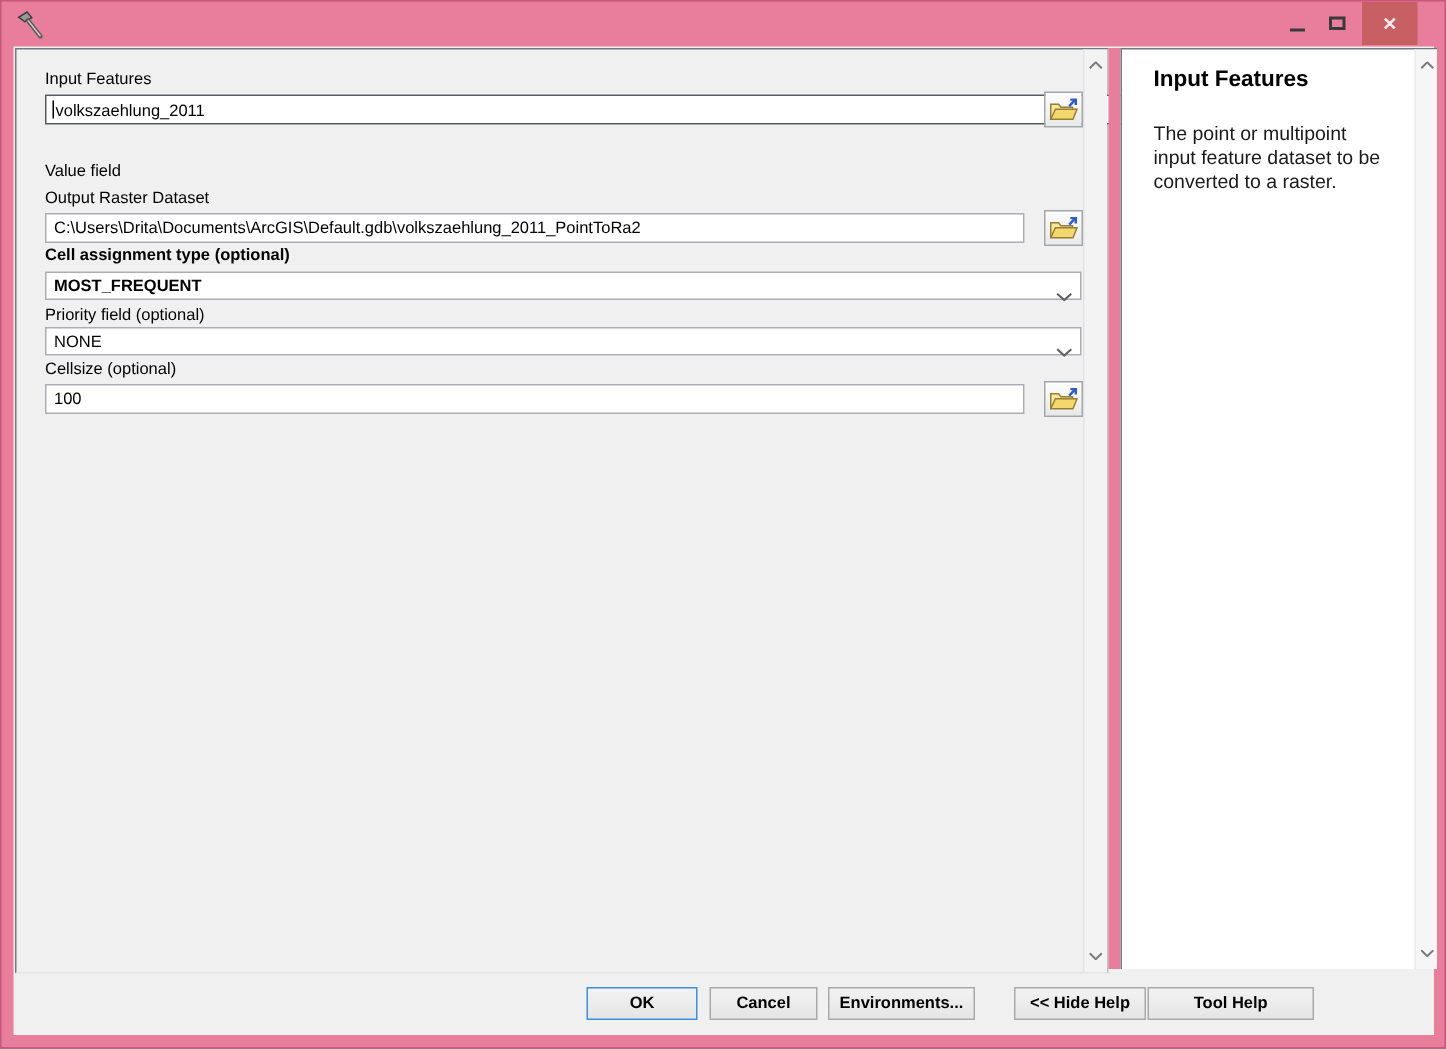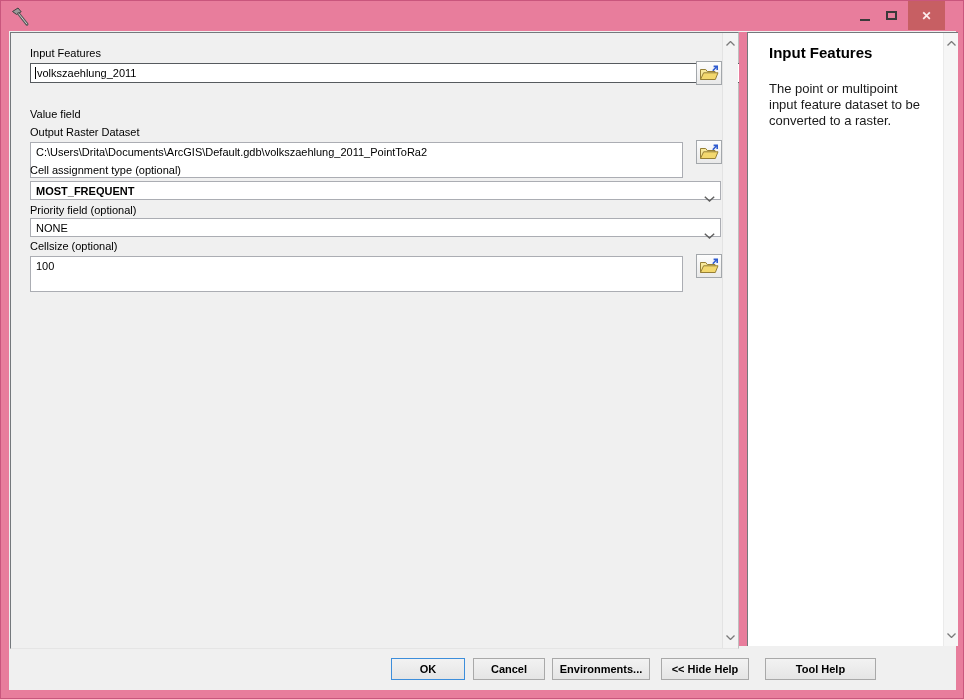--- a/index.html
+++ b/index.html
@@ -78,21 +78,21 @@
   .tri-down { width:0; height:0; border:4px solid transparent; border-top:5px solid #2b2b2b; margin-top:5px; }
 
   .select-flat {
     position:absolute; left:19px; width:691px; height:19px;
     background:#fff; border:1px solid #abadb3;
   }
   .select-flat .val { position:absolute; left:5px; top:3px; font-size:11px; color:#000; white-space:nowrap; }
   .select-flat .chev { position:absolute; right:5px; top:6px; }
 
   .textbox {
-    position:absolute; left:19px; width:653px; height:36px;
+    position:absolute; left:19px; width:653px; height:20px;
     background:#fff; border:1px solid #abadb3;
   }
   .textbox .val { position:absolute; left:5px; top:3px; font-size:11px; color:#000; white-space:nowrap; }
 
   .browse-btn {
     position:absolute; left:685px; width:26px; height:24px;
     background:linear-gradient(#fdfdfd,#e9e9e9);
     border:1px solid #a3a7ab; display:flex; align-items:center; justify-content:center;
   }
 
@@ -107,21 +107,21 @@
     background:linear-gradient(#f2f2f2,#e5e5e5);
     border:1px solid #a9a9a9;
     font-size:11px; color:#000; text-align:center;
     display:flex; align-items:center; justify-content:center;
     font-family:"Liberation Sans", sans-serif;
     font-weight:bold;
   }
   .btn-ok { left:390px; width:74px; border:1px solid #3d8edb; }
   .btn-cancel { left:472px; width:72px; }
   .btn-env { left:551px; width:98px; }
-  .btn-hide { left:660px; width:88px; }
+  .btn-hide { left:675px; width:88px; }
   .btn-toolhelp { left:764px; width:111px; }
 </style>
 </head>
 <body>
 
 <div class="window">
 
   <div class="titlebar">
     <span class="tb-icon">
       <svg width="22" height="22" viewBox="0 0 22 22">
@@ -169,21 +169,21 @@
     </div>
     <div class="browse-btn" style="top:107px;">
       <svg width="20" height="17" viewBox="0 0 20 17">
         <path d="M1.5 14.5 V4.5 h5.2 l1.6 2 h7.7 v3" fill="#f7e89b" stroke="#967f35" stroke-width="1"></path>
         <path d="M1.5 14.5 L4.6 7.8 h14.4 l-2.7 6.7 z" fill="#f3d86e" stroke="#967f35" stroke-width="1"></path>
         <path d="M13.8 5.8 L17.6 1.8" stroke="#2f5bd0" stroke-width="1.6" fill="none"></path>
         <path d="M14.6 1.4 h3.6 v3.6" stroke="#2f5bd0" stroke-width="1.6" fill="none"></path>
       </svg>
     </div>
 
-    <div class="f-label" style="top:131px;">Cell assignment type (optional)</div>
+    <div class="f-label" style="top:131px;font-weight:bold;">Cell assignment type (optional)</div>
     <div class="select-flat" style="top:148px;font-weight:bold;">
       <span class="val">MOST_FREQUENT</span>
       <span class="chev">
         <svg width="11" height="6">
             <polyline points="0.8,0.8 5.5,5 10.2,0.8" stroke="#5f5f5f" stroke-width="1.4" fill="none"></polyline>
           </svg>
       </span>
     </div>
 
     <div class="f-label" style="top:171px;">Priority field (optional)</div>

